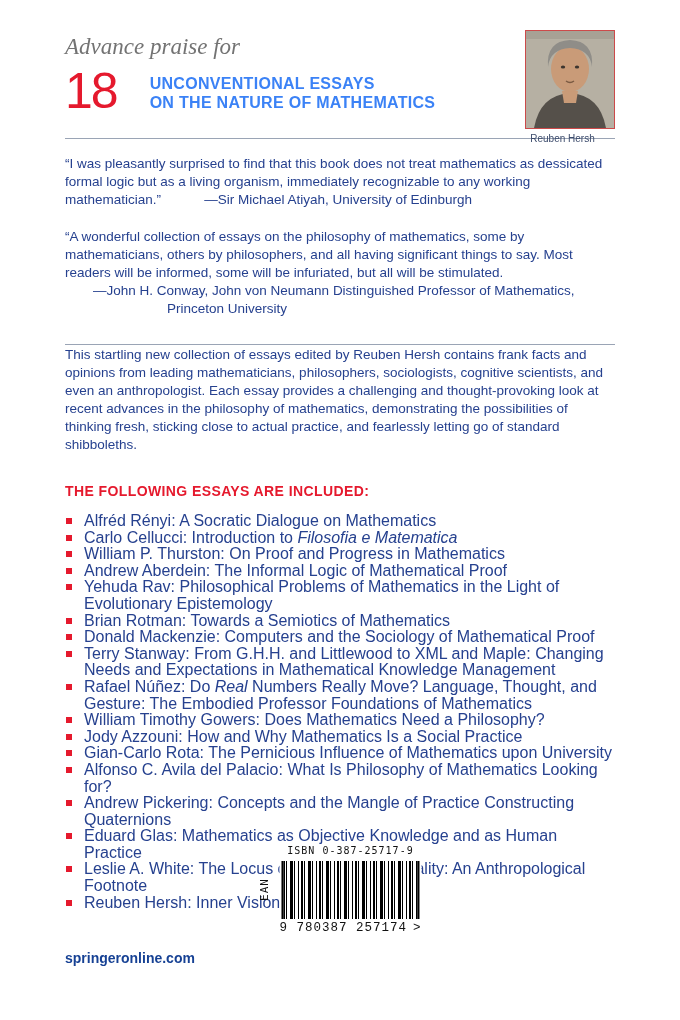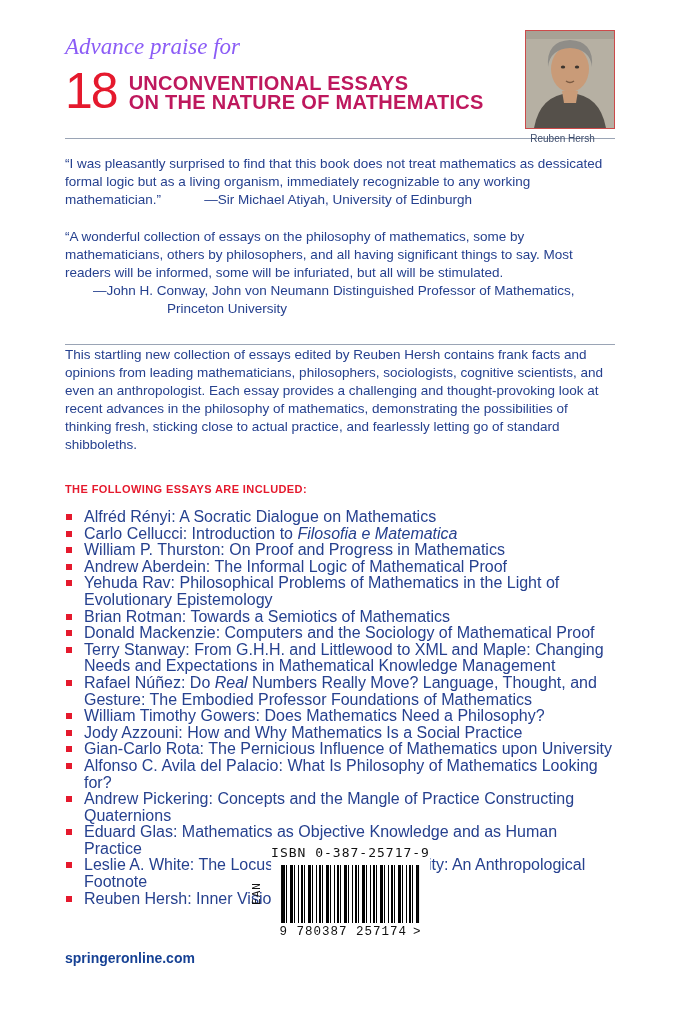--- a/index.html
+++ b/index.html
@@ -7,30 +7,30 @@
     position:relative; width:680px; height:1020px; margin:0 auto;
     background:#ffffff; overflow:hidden;
     font-family:"Liberation Sans", sans-serif;
     color:#26418f;
   }
   .content { padding:30px 65px 0 65px; }
 
   
   .advance {
     font-family:"Liberation Serif", serif; font-style:italic;
-    color:#8b5cf6; font-size:23px; margin:4px 0 10px 0;
+    color:#737373; font-size:23px; margin:4px 0 10px 0;
   }
   .title-row { display:flex; align-items:flex-end; }
   .big-number {
     color:#e5192d; font-size:50px; line-height:42px; font-weight:400;
     letter-spacing:-2px; margin-right:12px;
   }
   .book-title {
-    color:#be185d; font-weight:bold; font-size:20px; line-height:19px;
-    letter-spacing:0.3px; padding-top:4px;
+    color:#3b82f6; font-weight:bold; font-size:16px; line-height:19px;
+    letter-spacing:0.3px; padding-top:4px;margin-left:21px;
   }
 
   
   .photo-box { position:absolute; top:30px; right:80px; width:75px; text-align:center; }
   .photo { width:88px; height:97px; border:1px solid #cc4a4a; background:#b8b2a6; display:block; }
   .photo svg { display:block; }
   .photo-caption { font-size:10px; color:#3b4a6b; margin-top:4px; }
 
   .rule { border:none; border-top:1px solid #9aa4b5; margin:26px 0 0 0; }
 
@@ -39,21 +39,21 @@
   .quote { margin:0 0 19px 0; }
   .attr-inline { margin-left:3.2em; white-space:nowrap; }
   .attr-line1 { padding-left:28px; }
   .attr-line2 { padding-left:102px; }
 
   
   .description { margin-top:1px; font-size:13.5px; line-height:18px; }
 
   
   .essays-heading {
-    color:#e5192d; font-weight:bold; font-size:11px; letter-spacing:0.4px;
+    color:#e5192d; font-weight:bold; font-size:14px; letter-spacing:0.4px;
     margin:29px 0 14px 0;
   }
   ul.essays { list-style:none; margin:0; padding:0; }
   ul.essays li {
     position:relative; padding-left:19px;
     font-size:16px; line-height:16.6px; color:#26418f;
   }
   ul.essays li::before {
     content:""; position:absolute; left:1px; top:5px;
     width:6px; height:6px; background:#e5192d;
@@ -64,21 +64,21 @@
     position:absolute; top:845px; left:50%; transform:translateX(-50%);
     display:flex; align-items:flex-end;
   }
   .ean {
     font-family:"DejaVu Sans Mono", monospace; font-size:11px; color:#111;
     writing-mode:vertical-rl; transform:rotate(180deg);
     margin-right:8px; margin-bottom:34px; letter-spacing:1px;
   }
   .barcode-inner { background:#fff; text-align:center; }
   .isbn {
-    font-family:"DejaVu Sans Mono", monospace; font-size:13px;
+    font-family:"DejaVu Sans Mono", monospace; font-size:10px;
     letter-spacing:1px; color:#111; margin-bottom:5px; white-space:nowrap;
   }
   .bars {
     height:58px; width:134px; margin:0 auto;
     background:
       repeating-linear-gradient(90deg,
         #000 0 2px,  #fff 2px 3px,
         #000 3px 4px, #fff 4px 7px,
         #000 7px 10px, #fff 10px 11px,
         #000 11px 12px, #fff 12px 15px,

